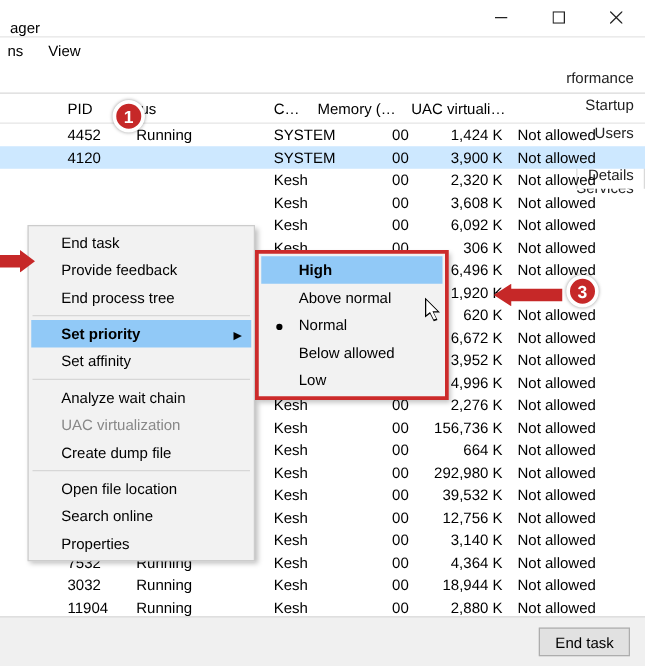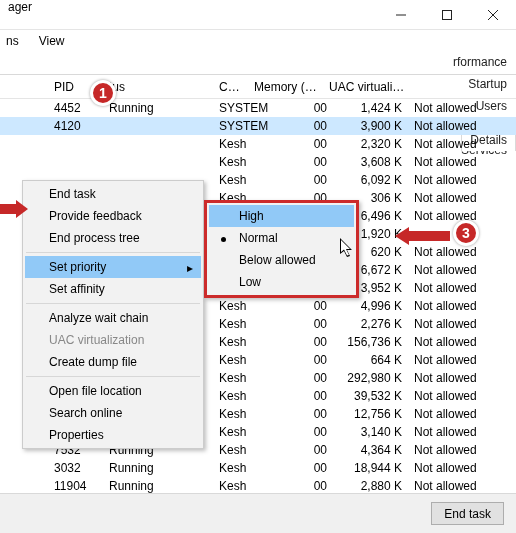--- a/index.html
+++ b/index.html
@@ -1,17 +1,17 @@
 <!DOCTYPE html>
 <html><head>
 <meta charset="utf-8">
 <style>
   * { box-sizing: border-box; font-family: "Segoe UI", Tahoma, sans-serif; font-size: 12px; }
   body { margin: 0; width: 516px; height: 533px; background: #fff; overflow: hidden; position: relative; }
-  .titlebar { display: flex; align-items: flex-start; height: 30px; border-bottom: 1px solid #e5e5e5; }
+  .titlebar { display: flex; align-items: flex-end; height: 30px; border-bottom: 1px solid #e5e5e5; }
   .titlebar .title { flex: 1; padding-left: 8px; color: #000; }
   .win-btn { width: 46px; height: 30px; display: flex; align-items: center; justify-content: center; }
   .win-btn svg { stroke: #222; }
   .menubar { height: 21px; display: flex; align-items: center; padding-left: 2px; gap: 12px; }
   .menubar span { padding: 2px 4px; }
   .tabs { display: flex; align-items: flex-end; height: 24px; border-bottom: 1px solid #d9d9d9; padding-left: 2px; flex-direction: column; }
   .tab { padding: 3px 8px 4px 8px; border: 1px solid transparent; border-bottom: none; color: #222; }
   .tab.active { border-color: #d9d9d9; background: #fff; position: relative; top: 12px; }
   .headers { display: flex; height: 24px; align-items: center; border-bottom: 1px solid #e5e5e5; color: #000; }
   .col { overflow: hidden; white-space: nowrap; text-overflow: ellipsis; padding: 0 6px; }
@@ -21,21 +21,21 @@
   .c-user   { width: 85px; }
   .c-cpu    { width: 35px; text-align: right;}
   .c-mem    { width: 75px; text-align: right;}
   .c-uac    { width: 90px; }
   .row { display: flex; height: 18px; align-items: center; }
   .row.selected { background: #cde8ff; }
   .grid { position: relative; }
   .ctx-menu { position: absolute; background: #f2f2f2; border: 1px solid #ccc; box-shadow: 2px 2px 4px rgba(0,0,0,0.25); padding: 2px; }
   .ctx-menu .mi { padding: 4px 30px 4px 24px; position: relative; white-space: nowrap; color: #000;}
   .ctx-menu .mi.disabled { color: #888; }
-  .ctx-menu .mi.hl { background: #91c9f7; }
+  .ctx-menu .mi.hl { background: #91c9f7; font-weight: bold; }
   .ctx-menu .sep { height: 1px; background: #d7d7d7; margin: 3px 1px; }
   .ctx-menu .arrow { position: absolute; right: 8px; top: 5px; }
   #main-menu { left: 22px; top: 180px; width: 182px; }
   #sub-menu  { left: 204px; top: 200px; width: 155px; border: 3px solid #cc2b2b; }
   #sub-menu .mi { padding-left: 30px; }
   #sub-menu .dot::before { content:""; width:5px; height:5px; background:#000; border-radius:50%; position:absolute; left:12px; top:10px;}
   .badge { position: absolute; width: 26px; height: 26px; border-radius: 50%; background: #c62828; border: 3px solid #fff; box-shadow: 0 0 3px rgba(0,0,0,.4); color:#fff; font-weight:bold; font-size:14px; display:flex; align-items:center; justify-content:center; }
   .red-arrow { position: absolute; }
   .footer { position:absolute; bottom:0; left:0; right:0; height:40px; border-top:1px solid #d9d9d9; background:#f0f0f0; display:flex; align-items:center; justify-content:flex-end; padding-right:12px;}
   .footer button { font-size:12px; height:23px; padding: 0 12px; background:#e1e1e1; border:1px solid #adadad;}
@@ -298,20 +298,21 @@
     <div class="mi">Analyze wait chain</div>
     <div class="mi disabled">UAC virtualization</div>
     <div class="mi">Create dump file</div>
     <div class="sep"></div>
     <div class="mi">Open file location</div>
     <div class="mi">Search online</div>
     <div class="mi">Properties</div>
   </div>
 <div class="ctx-menu" id="sub-menu">
     <div class="mi hl">High</div>
+    <div class="mi">Above normal</div>
     <div class="mi dot">Normal</div>
     <div class="mi">Below allowed</div>
     <div class="mi">Low</div>
   </div>
 
 <div class="badge" style="left:90px; top:80px;">1</div>
 <svg class="red-arrow" style="left:0px; top:200px;" width="28" height="18">
   <polygon points="0,4 16,4 16,0 28,9 16,18 16,14 0,14" fill="#c62828"></polygon>
 </svg>
 <svg class="red-arrow" style="left:395px; top:227px;" width="55" height="18">

